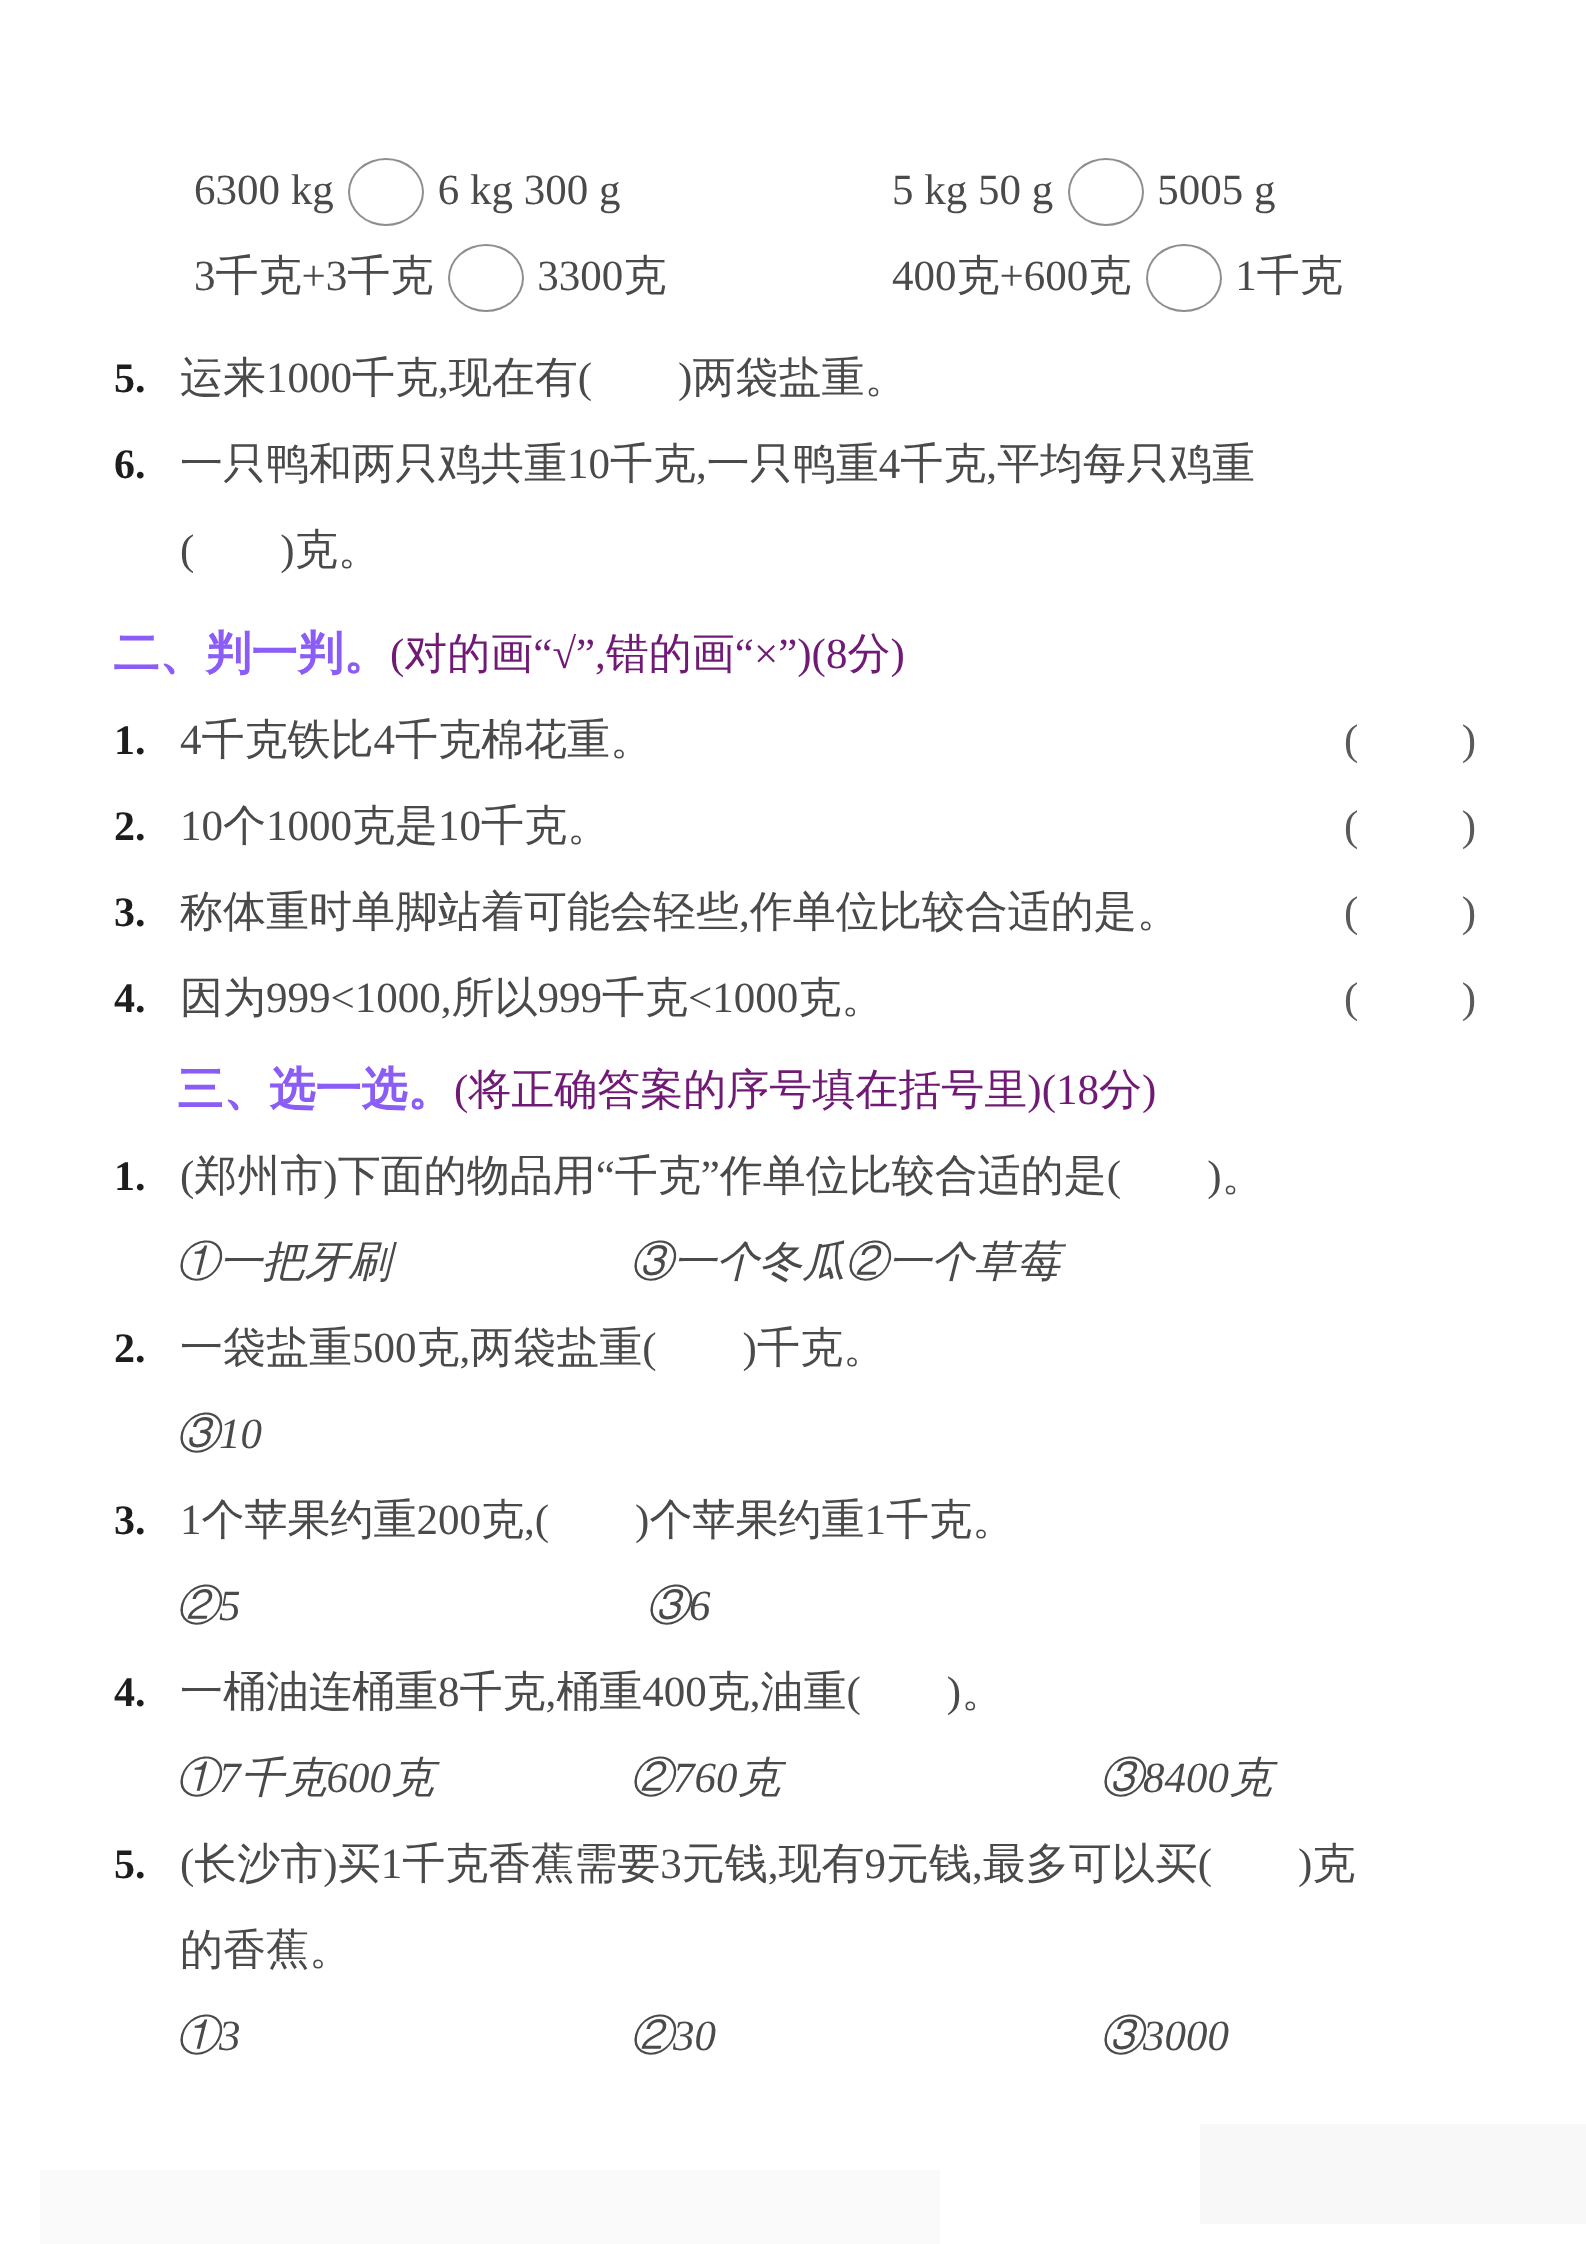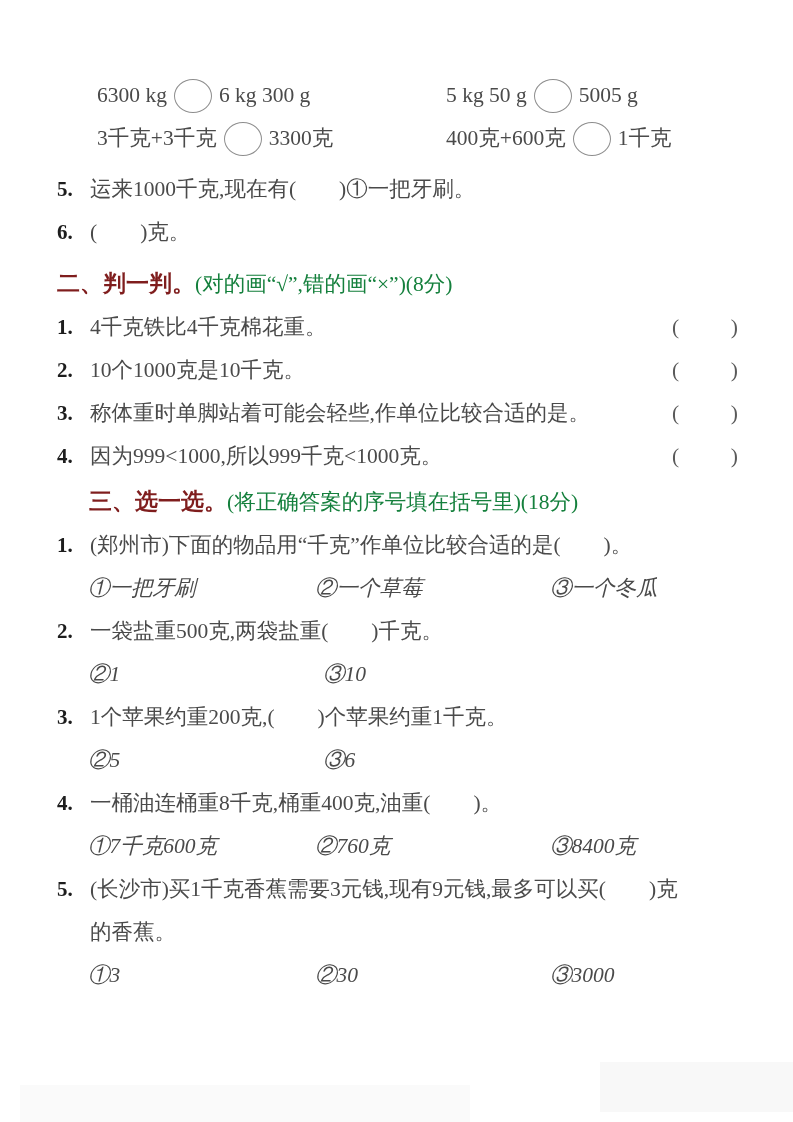--- a/index.html
+++ b/index.html
@@ -43,22 +43,22 @@
     flex: none;
     font-weight: bold;
     color: #1d1d1d;
     font-size: 21px;
   }
   .qt { flex: 1; }
   .mt8 { margin-top: 8px; }
   .mt2 { margin-top: 2px; margin-left: 32px; }
   
   .heading { white-space: nowrap; }
-  .h-title { font-weight: bold; color: #7f1d1d; font-size: 23px; }
-  .h-note { font-size: 21.5px; color: #15803d; }
+  .h-title { font-weight: bold; color: #8b5cf6; font-size: 23px; }
+  .h-note { font-size: 21.5px; color: #701a75; }
   
   .jrow { display: flex; }
   .jtext { flex: 1; }
   .jbr {
     flex: none;
     width: 66px;
     display: flex;
     justify-content: space-between;
     color: #5a5a5a;
   }
@@ -101,27 +101,28 @@
       <div class="cmp-cell">
         <span>400克+600克</span>
         <span class="circle"></span>
         <span>1千克</span>
       </div>
     </div>
 
     <div class="q mt8">
       <span class="num">5.</span>
       <div class="qt">
-        <div>运来1000千克,现在有(　　)①一把牙刷。</div>
+        <div>运来1000千克,现在有(　　)两袋盐重。</div>
       </div>
     </div>
 
     <div class="q">
       <span class="num">6.</span>
       <div class="qt">
+        <div>一只鸭和两只鸡共重10千克,一只鸭重4千克,平均每只鸡重</div>
         <div>(　　)克。</div>
       </div>
     </div>
   </section>
 
   <section>
     <div class="heading mt8">
       <span class="h-title">二、判一判。</span><span class="h-note">(对的画“√”,错的画“×”)(8分)</span>
     </div>
 
@@ -168,32 +169,31 @@
     </div>
 
     <div class="q">
       <span class="num">1.</span>
       <div class="qt">
         <div>(郑州市)下面的物品用“千克”作单位比较合适的是(　　)。</div>
       </div>
     </div>
     <div class="opts">
       <span class="opt opt1">①一把牙刷</span>
+      <span class="opt">③一个冬瓜</span>
       <span class="opt opt2">②一个草莓</span>
-      <span class="opt">③一个冬瓜</span>
     </div>
 
     <div class="q">
       <span class="num">2.</span>
       <div class="qt">
         <div>一袋盐重500克,两袋盐重(　　)千克。</div>
       </div>
     </div>
     <div class="opts">
-      <span class="opt opt2">②1</span>
       <span class="opt">③10</span>
     </div>
 
     <div class="q">
       <span class="num">3.</span>
       <div class="qt">
         <div>1个苹果约重200克,(　　)个苹果约重1千克。</div>
       </div>
     </div>
     <div class="opts">

